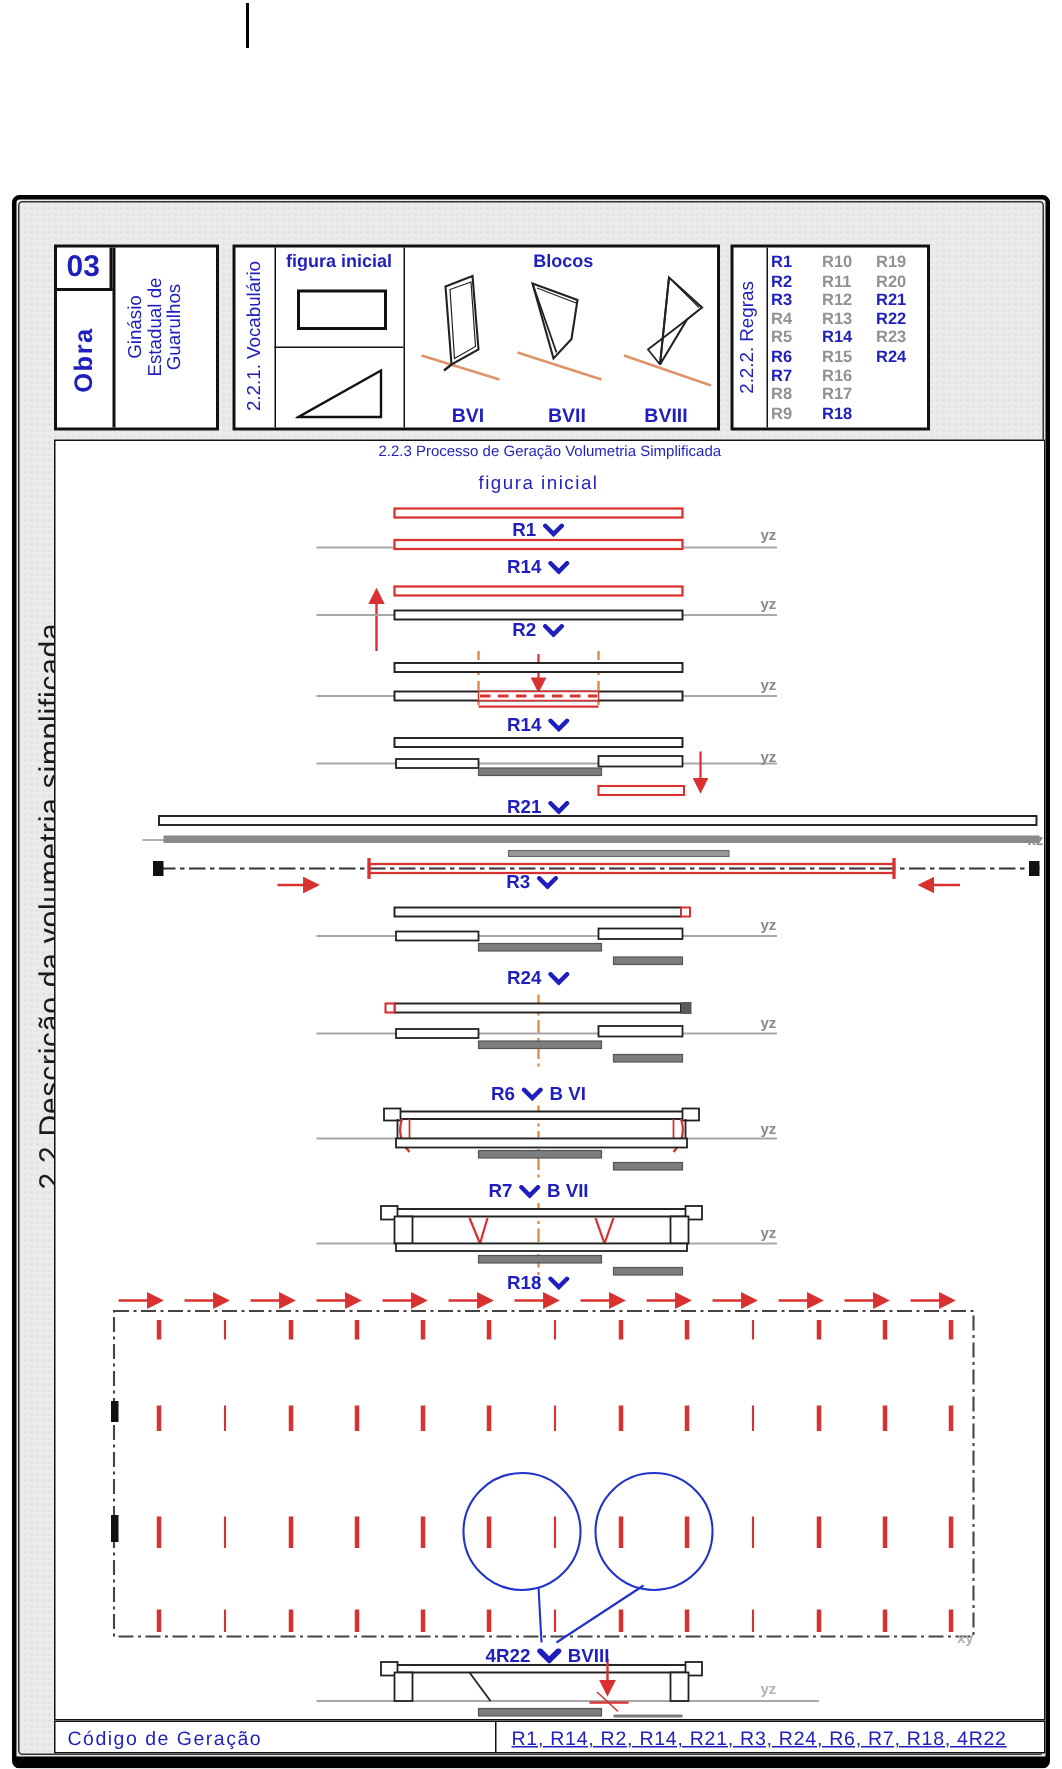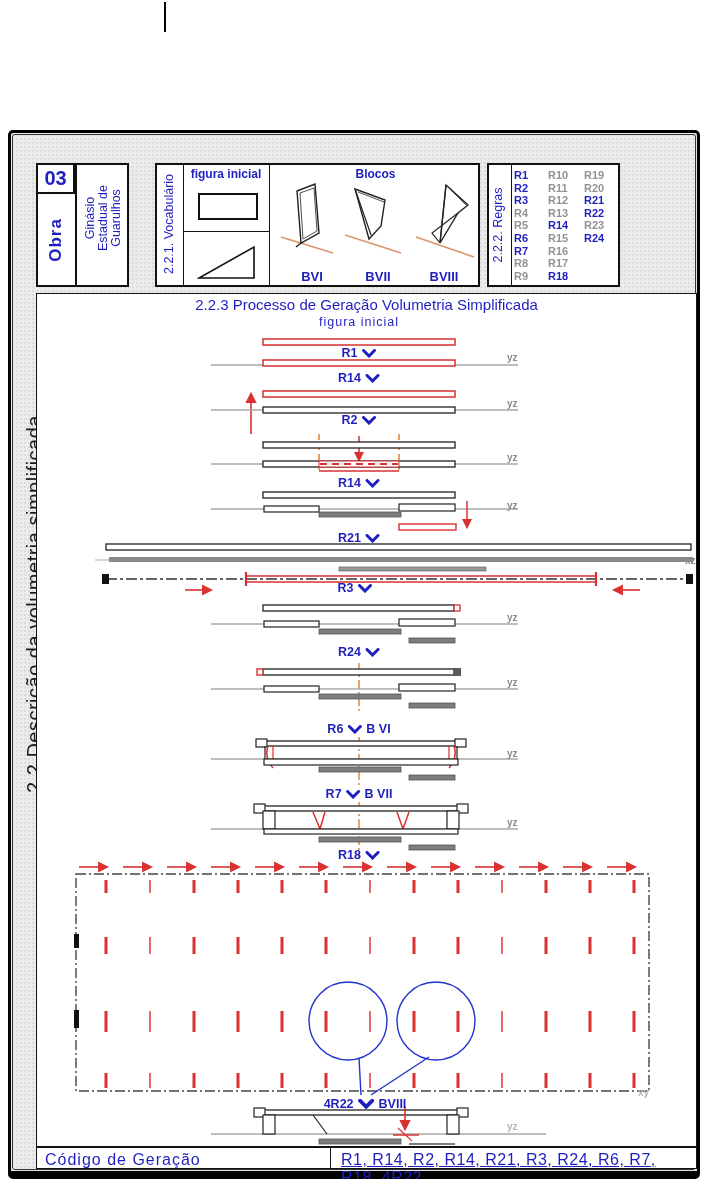--- a/index.html
+++ b/index.html
@@ -32,46 +32,46 @@
   .rules{position:absolute;left:25px;top:4px;width:106px;height:114px;
          display:grid;grid-template-columns:34px 36px 36px;grid-auto-rows:12.6px;
          font:bold 11px "Liberation Sans",sans-serif;}
   .rules span{line-height:12.6px;}
   .on{color:#1f1fbf;}
   .off{color:#929292;}
   .axis-name{position:absolute;font:bold 11px "Liberation Sans",sans-serif;color:#111;}
   
   .main{position:absolute;left:25px;top:160px;width:661px;height:854px;box-sizing:border-box;
         border:1.5px solid #111;background:#fff;}
-  .proc-title{position:absolute;left:0;top:2px;width:100%;text-align:center;font-size:15px;}
+  .proc-title{position:absolute;left:0;top:2px;width:100%;text-align:center;font-size:10px;}
   .fig-ini{position:absolute;top:21px;left:322px;transform:translateX(-50%);font-size:12.5px;letter-spacing:1px;}
   .step{position:absolute;transform:translateX(-50%);display:flex;align-items:center;gap:4px;
         font:bold 12.5px "Liberation Sans",sans-serif;color:#1f1fbf;}
   .plane{position:absolute;font:bold 10px "Liberation Sans",sans-serif;color:#8c8c84;margin-left:18px;}
   .plane.lt{color:#b4b4b4;}
   .psvg{position:absolute;left:0;top:0;}
   
   .footer{position:absolute;left:25px;top:1014px;width:661px;height:22px;box-sizing:border-box;
-          border:1.5px solid #111;background:#fff;display:flex;font-size:16px;}
+          border:1.5px solid #111;background:#fff;display:flex;font-size:13px;}
   .footer .cell1{width:294px;box-sizing:border-box;border-right:1.5px solid #111;
                  padding:3px 0 0 8px;letter-spacing:1px;}
   .footer .cell2{flex:1;padding:3px 0 0 10px;letter-spacing:.5px;text-decoration:underline;}
 </style>
 </head>
 <body>
 
 <div class="stage">
   <div class="top-tick"></div>
 
   <div class="frame">
     <div class="frame-inner"></div>
 
     <div class="rot vlabel" style="left:-276px;top:459px;width:600px;height:24px;">2.2 Descrição da volumetria simplificada</div>
 
-    <div class="box" style="left:25px;top:30px;width:93px;height:124px;padding-left:41px;">
+    <div class="box" style="left:25px;top:30px;width:110px;height:124px;padding-left:41px;">
       <div class="b1-num blue">03</div>
       <div class="b1-col"></div>
       <div class="rot blue obra" style="left:-22px;top:65px;width:80px;height:20px;">Obra</div>
       <div class="rot blue gin" style="left:8px;top:32px;width:118px;height:42px;">
         <span>Ginásio</span><br>
         <span>Estadual de</span><br>
         <span>Guarulhos</span>
       </div>
     </div>
 

